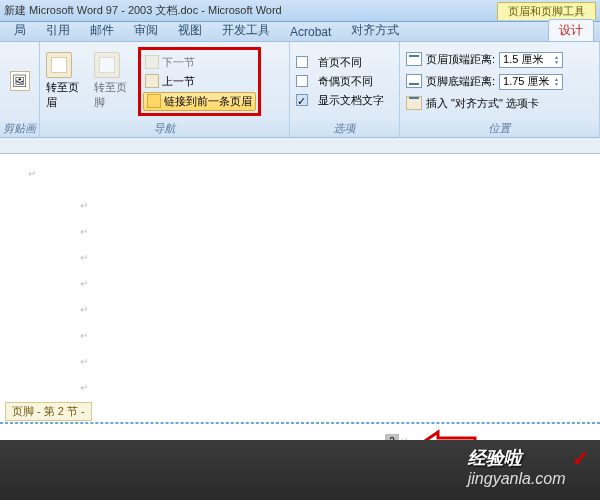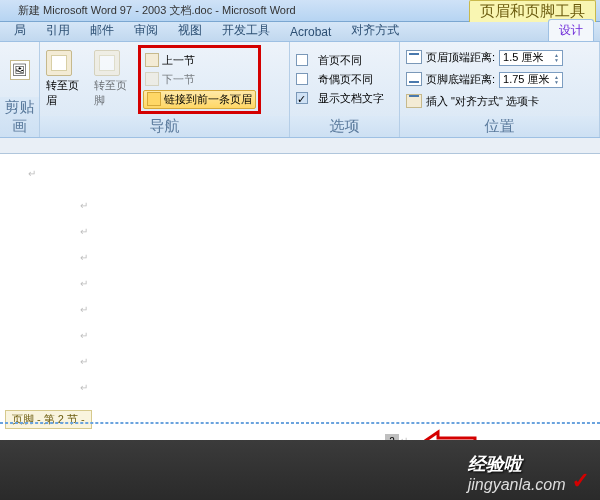--- a/index.html
+++ b/index.html
@@ -1,28 +1,28 @@
 <!DOCTYPE html>
 <html><head>
 <meta charset="utf-8">
 <style>
   * { box-sizing: border-box; margin: 0; padding: 0; font-family: "Microsoft YaHei", Arial, sans-serif; }
   body { width: 600px; height: 500px; background: #fff; overflow: hidden; position: relative; }
   .titlebar { background: linear-gradient(#cfe2f7,#b6d4f2); height: 22px; display: flex; align-items: center; font-size: 11px; color: #333; border-bottom: 1px solid #7ba7d1; }
-  .titlebar .doc { padding-left: 18px; }
+  .titlebar .doc { padding-left: 4px; }
   .titlebar .spacer { flex: 1; }
-  .titlebar .tool-tab { background: #f9f6b2; border: 1px solid #c9b94c; border-bottom: none; padding: 1px 10px; font-size: 15px; color: #6b5b0e; margin-right: 4px; border-radius: 2px 2px 0 0; }
+  .titlebar .tool-tab { background: #f9f6b2; border: 1px solid #c9b94c; border-bottom: none; padding: 1px 10px; font-size: 11px; color: #6b5b0e; margin-right: 4px; border-radius: 2px 2px 0 0; }
   .tabs { background: linear-gradient(#d5e6f7,#c1d8ef); height: 20px; display: flex; align-items: flex-end; padding-left: 4px; font-size: 12px; border-bottom: 1px solid #9ec0e3; }
   .tabs .tab { padding: 2px 10px; color: #2c4f73; cursor: pointer; }
-  .tabs .tab.active { background: #f3f7fb; border: 1px solid #9ec0e3; border-bottom: none; border-radius: 3px 3px 0 0; color: #6d28d9; }
+  .tabs .tab.active { background: #f3f7fb; border: 1px solid #9ec0e3; border-bottom: none; border-radius: 3px 3px 0 0; color: #b91c1c; }
   .tabs .tab.design { margin-left: auto; margin-right: 6px; }
   .ribbon { background: linear-gradient(#edf3fa,#d9e7f5); height: 96px; border-bottom: 1px solid #9ec0e3; display: flex; font-size: 11px; }
   .group { border-right: 1px solid #b5cee7; display: flex; flex-direction: column; }
   .group-body { flex: 1; display: flex; align-items: center; padding: 2px 4px; gap: 4px; }
-  .group-label { text-align: center; font-size: 15px; color: #5a7a9c; background: linear-gradient(#dbe9f7,#cde0f3); padding: 1px 0; }
+  .group-label { text-align: center; font-size: 11px; color: #5a7a9c; background: linear-gradient(#dbe9f7,#cde0f3); padding: 1px 0; font-style: italic; }
   .big-btn { display: flex; flex-direction: column; align-items: flex-start; width: 44px; padding: 2px; gap: 2px; cursor: pointer; }
   .big-btn .ico { width: 26px; height: 26px; background: #f3ebd5; border: 1px solid #c6b98c; border-radius: 2px; position: relative; }
   .big-btn .ico::after { content:""; position:absolute; left:4px; top:4px; right:4px; bottom:4px; background:#fff; border:1px solid #d8cfa6;}
   .small-col { display: flex; flex-direction: column; gap: 2px; }
   .small-btn { display: flex; align-items: center; gap: 3px; padding: 1px 2px; cursor: pointer; white-space: nowrap; }
   .small-btn .sico { width: 14px; height: 14px; background: #f3ebd5; border: 1px solid #c6b98c; }
   .small-btn.disabled { opacity: 0.5; }
   .highlight { border: 3px solid #d40000; padding: 4px 2px 2px 2px; margin:-2px; }
   .link-prev { background: linear-gradient(#ffe9a8,#ffd766); border: 1px solid #d6a93a; border-radius: 2px; padding: 1px 3px !important; display: flex; align-items: center; gap: 3px; }
   .chk-row { display: flex; align-items: center; gap: 10px; padding: 1px 2px; white-space: nowrap; }
@@ -31,25 +31,25 @@
   .pos-col .pico { width: 16px; height: 14px; border: 1px solid #7a98b8; background: #fff; position: relative; }
   .pos-col .pico::after { content:""; position:absolute; left:2px; right:2px; height:2px; background:#4a79ad; }
   .pico.top::after { top:2px; }
   .pico.bot::after { bottom:2px; }
   .num-box { width: 64px; height: 16px; border: 1px solid #7c9dc1; background: #fff; display: flex; align-items: center; padding: 0 3px; font-size: 11px; justify-content: space-between; }
   .spin { display:flex; flex-direction:column; font-size:5px; line-height:5px; color:#5a7a9c;}
   .ruler { height: 16px; background: #e9eff6; border-bottom: 1px solid #b0c6dc; }
   .doc-area { position: relative; height: 320px; background: #fff; }
   .para-mark { position: absolute; font-size: 10px; color: #bfbfbf; font-family: Arial; }
   .page-sep { position:absolute; left:0; right:0; top:268px; height:0; border-top:1px dashed #6aa3de; border-bottom:1px dashed #6aa3de; }
-  .footer-tag { position:absolute; left:5px; top:256px; background:#f9f4de; border:1px solid #d6c98c; color:#6b5b0e; font-size:11px; padding:1px 6px; }
+  .footer-tag { position:absolute; left:5px; top:248px; background:#f9f4de; border:1px solid #d6c98c; color:#6b5b0e; font-size:11px; padding:1px 6px; }
   .page-num-box { position:absolute; left:385px; top:280px; width:14px; height:14px; background:#bfbfbf; font-size:10px; color:#000; display:flex; align-items:center; justify-content:center; }
   .para-after { position:absolute; left:400px; top:281px; font-size:10px; color:#bfbfbf; }
   .red-arrow { position:absolute; left:420px; top:274px; }
-  .dark-strip { position:absolute; left:0; right:0; top:440px; height:60px; background:linear-gradient(#3b3b3b,#2a2a2a); display:flex; align-items:flex-end; justify-content:flex-end; padding:6px 10px; gap:6px; }
+  .dark-strip { position:absolute; left:0; right:0; top:440px; height:60px; background:linear-gradient(#3b3b3b,#2a2a2a); display:flex; justify-content:flex-end; padding:6px 10px; gap:6px; }
   .brand { color:#fff; font-size:18px; font-style:italic; text-shadow:1px 1px 2px #000; font-weight:bold;}
   .brand-mark { color:#d40000; font-size:22px; font-weight:bold; }
   .scissors { display:flex; flex-direction:column; align-items:center; width:34px; }
   .scissors .sico2 { width:20px; height:20px; background:#fff; border:1px solid #c6b98c; display:flex; align-items:center; justify-content:center; font-size:12px;}
 </style>
 </head>
 <body>
 
 <div class="titlebar">
   <span class="doc">新建 Microsoft Word 97 - 2003 文档.doc - Microsoft Word</span>
@@ -84,27 +84,27 @@
       <div class="big-btn">
         <div class="ico"></div>
         <span>转至页眉</span>
       </div>
       <div class="big-btn disabled" style="opacity:0.55">
         <div class="ico"></div>
         <span>转至页脚</span>
       </div>
       <div class="highlight">
         <div class="small-col">
+          <div class="small-btn disabled">
+            <span class="sico"></span>
+            <span>下一节</span>
+          </div>
           <div class="small-btn">
             <span class="sico"></span>
             <span>上一节</span>
-          </div>
-          <div class="small-btn disabled">
-            <span class="sico"></span>
-            <span>下一节</span>
           </div>
           <div class="small-btn link-prev">
             <span class="sico" style="background:#ffd766;border-color:#d6a93a;"></span>
             <span>链接到前一条页眉</span>
           </div>
         </div>
       </div>
     </div>
     <div class="group-label">导航</div>
   </div>

